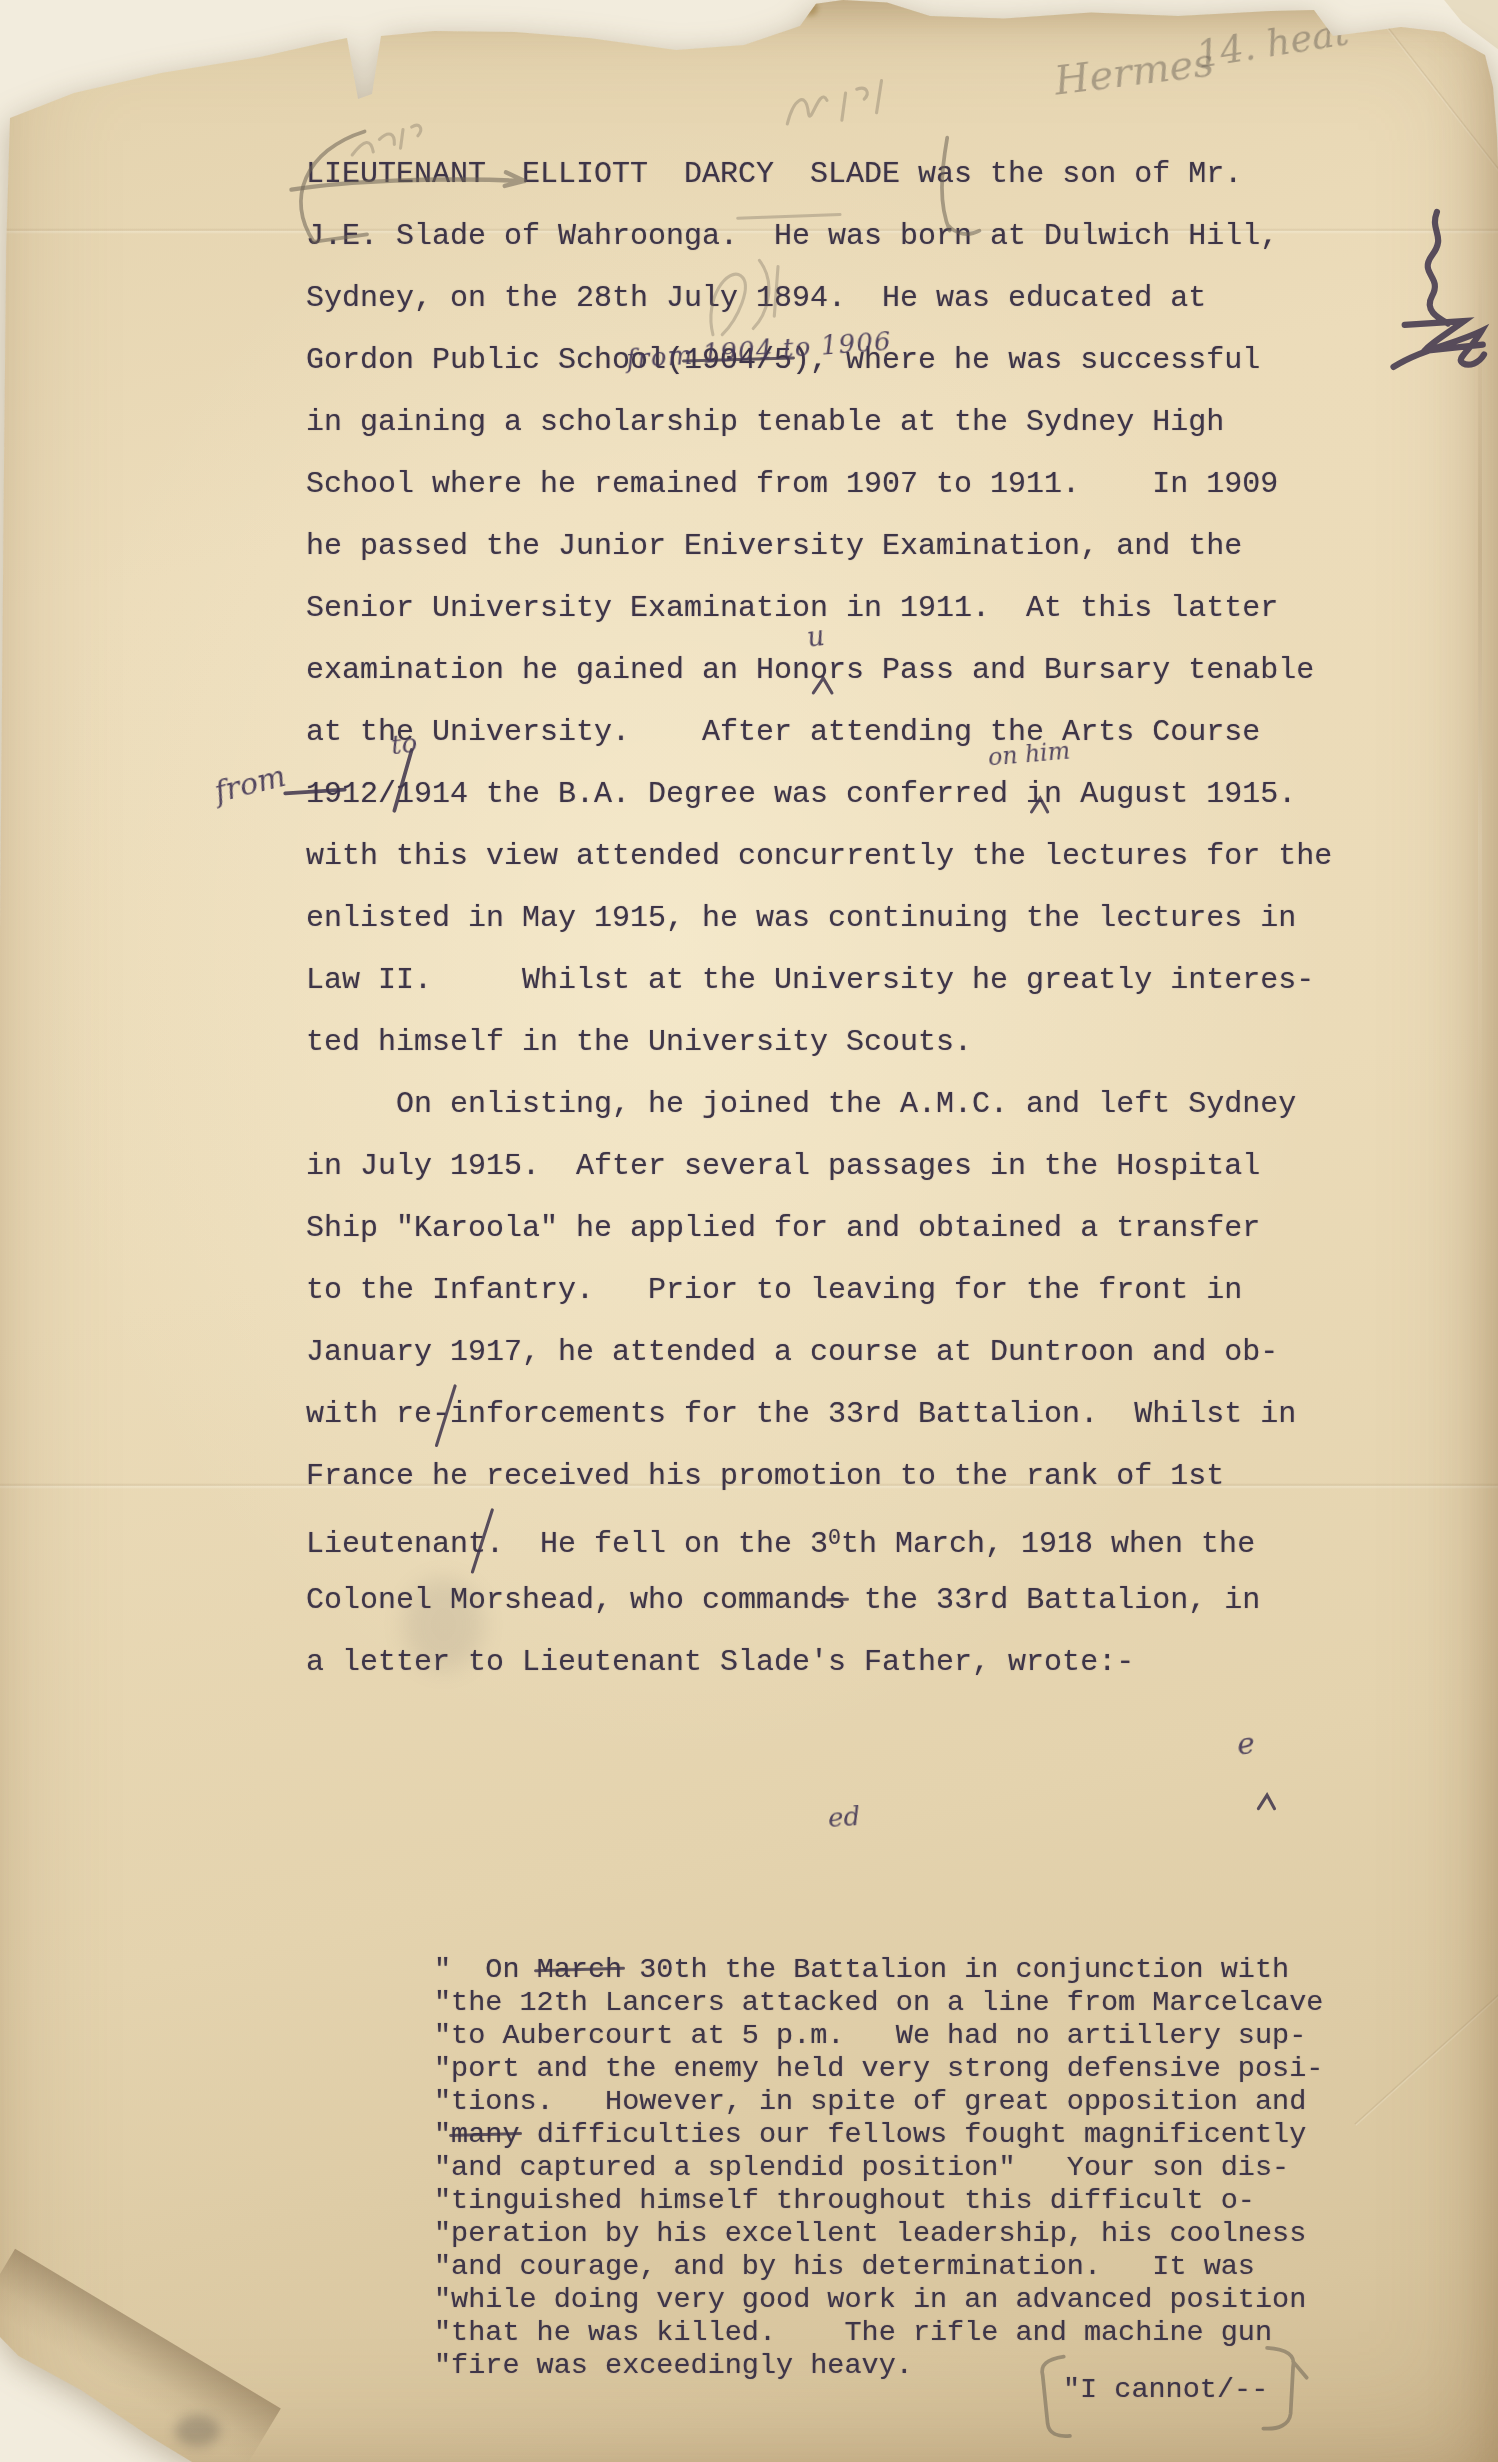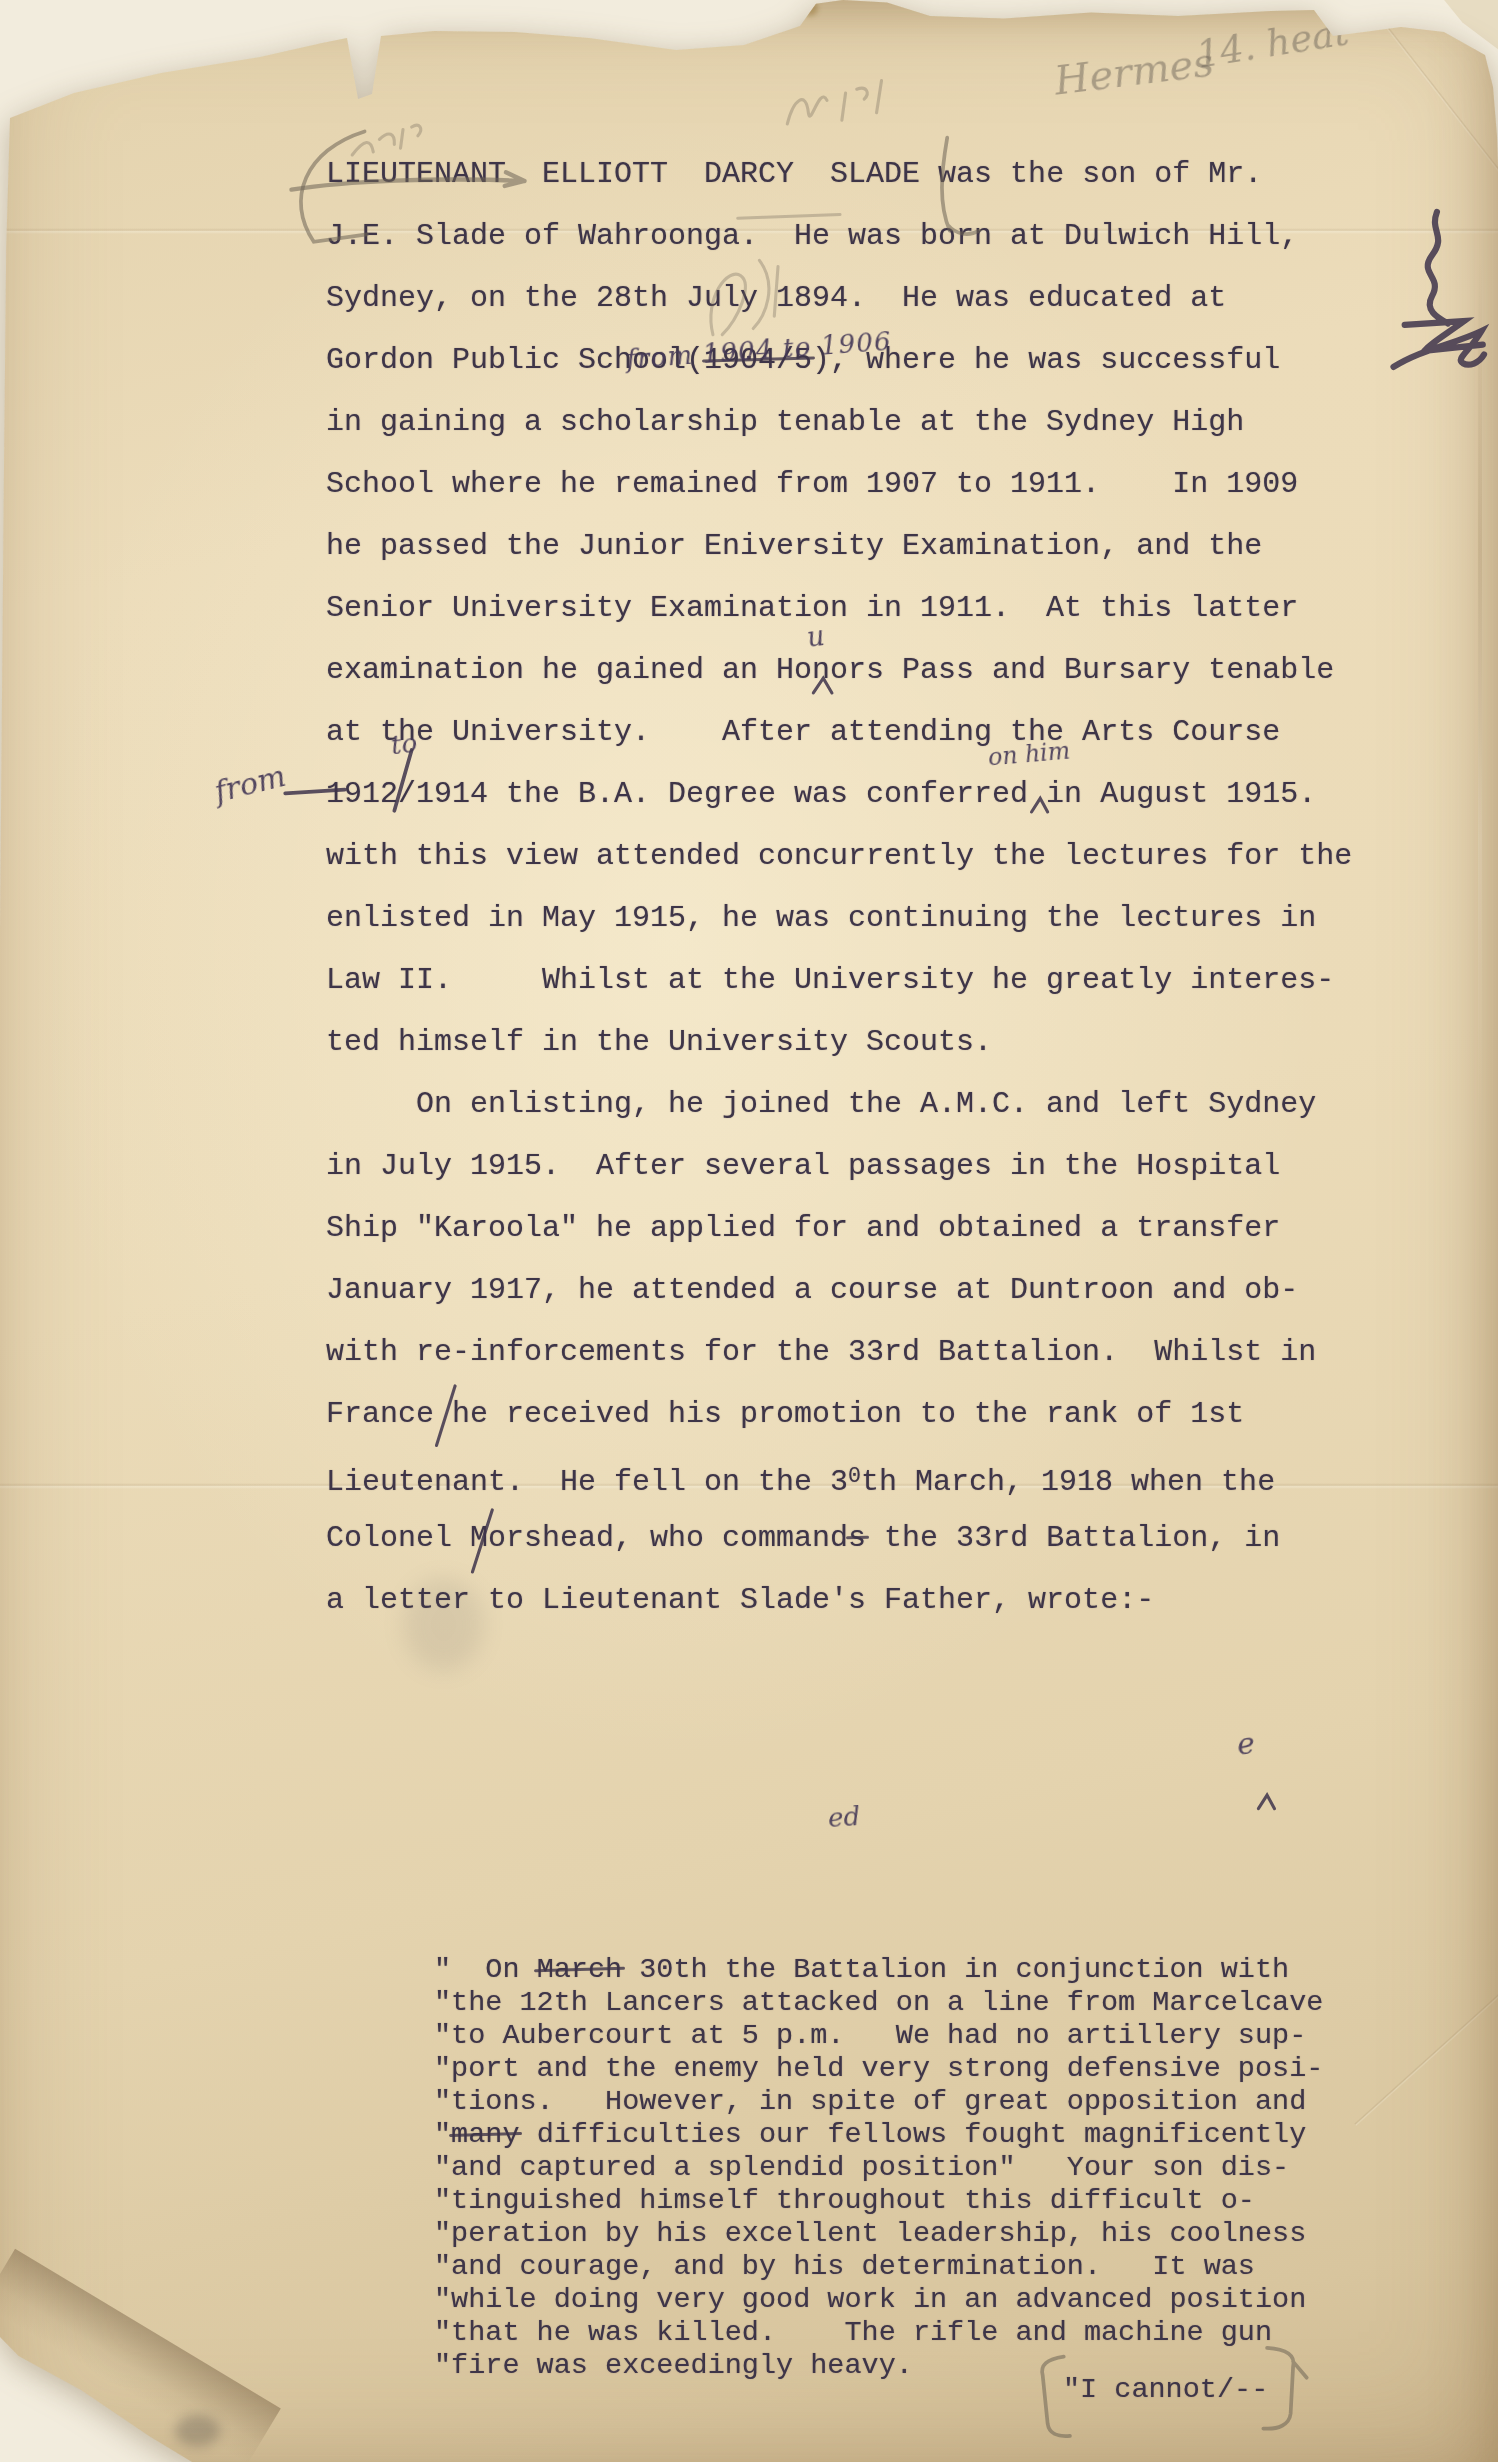--- a/index.html
+++ b/index.html
@@ -16,21 +16,21 @@
   .vignette{position:absolute;inset:0;box-shadow:inset 0 0 118px rgba(135,105,65,.28), inset 0 28px 43px -18.6px rgba(150,120,80,.38), inset -37px 0 56px -25px rgba(140,110,70,.30);}
   .crease-h{position:absolute;left:0;right:0;height:5.6px;
      background:linear-gradient(rgba(120,95,60,0),rgba(120,95,60,.13) 35%,rgba(255,255,244,.28) 60%,rgba(120,95,60,0));}
   .crease{position:absolute;background:linear-gradient(rgba(120,95,60,0),rgba(120,95,60,.14),rgba(255,255,244,.22),rgba(120,95,60,0));}
   .fold-shadow{position:absolute;left:-31px;top:2322px;width:310px;height:93px;transform:rotate(31deg);
      background:linear-gradient(to bottom,rgba(95,72,45,.38),rgba(95,72,45,.08) 45%,transparent 70%);}
   .spot{position:absolute;border-radius:50%;}
 
   
   .tline{white-space:pre;}
-  .body-text{position:absolute;left:326px;top:143px;font-family:"Liberation Mono","DejaVu Sans Mono",monospace;
+  .body-text{position:absolute;left:306px;top:143px;font-family:"Liberation Mono","DejaVu Sans Mono",monospace;
      font-size:30px;color:#3e3548;text-shadow:0 0 1.2px rgba(62,53,72,.45);}
   .body-text .tline{height:62px;line-height:62px;}
   .quote-text{position:absolute;left:434px;top:1953px;font-family:"Liberation Mono","DejaVu Sans Mono",monospace;
      font-size:28.5px;color:#3e3548;text-shadow:0 0 1.2px rgba(62,53,72,.45);}
   .quote-text .tline{height:33px;line-height:33px;}
   .catchword{position:absolute;left:1063px;top:2373px;font-family:"Liberation Mono","DejaVu Sans Mono",monospace;
      font-size:28.5px;color:#3e3548;text-shadow:0 0 1.2px rgba(62,53,72,.45);white-space:pre;}
   .seg{white-space:pre;position:relative;display:inline-block;}
   .seg.ink-strike::after{content:"";position:absolute;left:-2.5px;right:-2.5px;top:46%;height:3.1px;
      background:rgba(62,53,72,.8);transform:rotate(-1.5deg);border-radius:1.9px;}
@@ -77,20 +77,21 @@
           <div class="tline"><span class="seg">examination he gained an Honors Pass and Bursary tenable</span></div>
           <div class="tline"><span class="seg">at the University.    After attending the Arts Course</span></div>
           <div class="tline"><span class="seg">1912/1914 the B.A. Degree was conferred in August 1915.</span></div>
           <div class="tline"><span class="seg">with this view attended concurrently the lectures for the</span></div>
           <div class="tline"><span class="seg">enlisted in May 1915, he was continuing the lectures in</span></div>
           <div class="tline"><span class="seg">Law II.     Whilst at the University he greatly interes-</span></div>
           <div class="tline"><span class="seg">ted himself in the University Scouts.</span></div>
           <div class="tline"><span class="seg">     On enlisting, he joined the A.M.C. and left Sydney</span></div>
           <div class="tline"><span class="seg">in July 1915.  After several passages in the Hospital</span></div>
           <div class="tline"><span class="seg">Ship "Karoola" he applied for and obtained a transfer</span></div>
+          <div class="tline"><span class="seg">to the Infantry.   Prior to leaving for the front in</span></div>
           <div class="tline"><span class="seg">January 1917, he attended a course at Duntroon and ob-</span></div>
           <div class="tline"><span class="seg">with re-inforcements for the 33rd Battalion.  Whilst in</span></div>
           <div class="tline"><span class="seg">France he received his promotion to the rank of 1st</span></div>
           <div class="tline"><span class="seg">Lieutenant.  He fell on the 3</span><span class="seg sup">0</span><span class="seg">th March, 1918 when the</span></div>
           <div class="tline"><span class="seg">Colonel Morshead, who command</span><span class="seg ink-strike">s</span><span class="seg"> the 33rd Battalion, in</span></div>
           <div class="tline"><span class="seg">a letter to Lieutenant Slade's Father, wrote:-</span></div>
         </div>
       <div class="quote-text">
           <div class="tline"><span class="seg">"  On </span><span class="seg ink-strike">March</span><span class="seg"> 30th the Battalion in conjunction with</span></div>
           <div class="tline"><span class="seg">"the 12th Lancers attacked on a line from Marcelcave</span></div>

